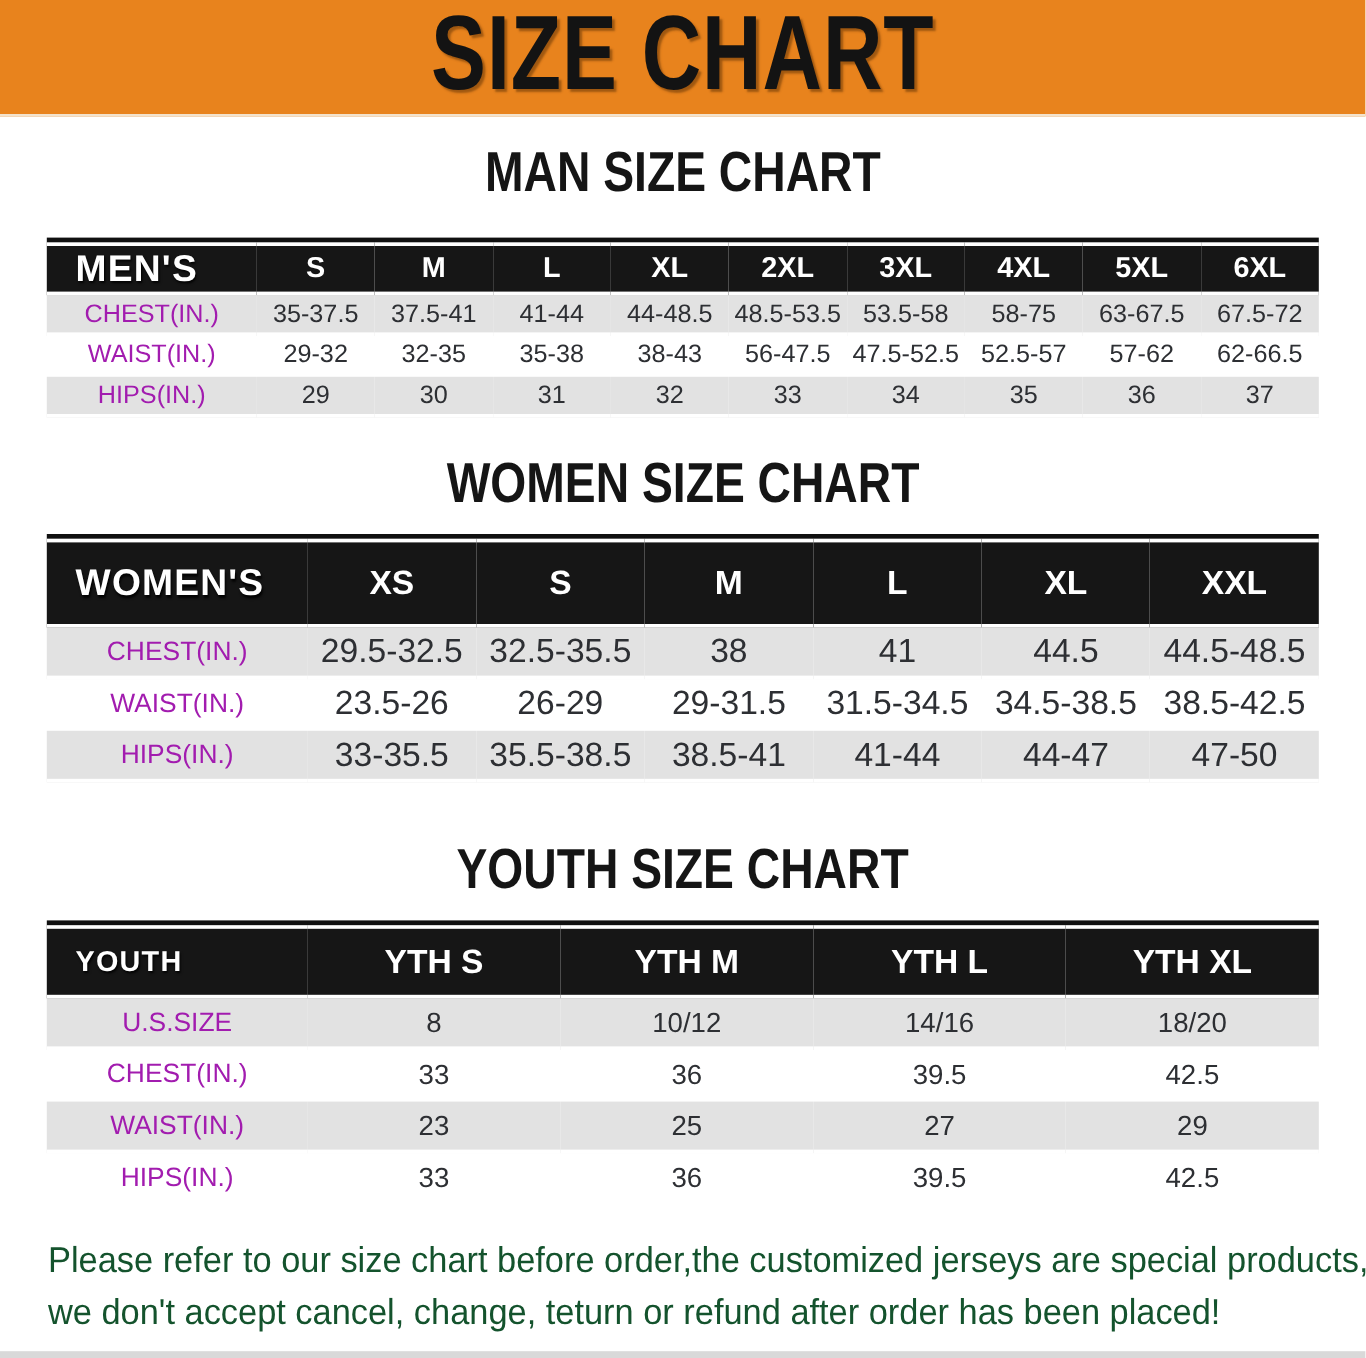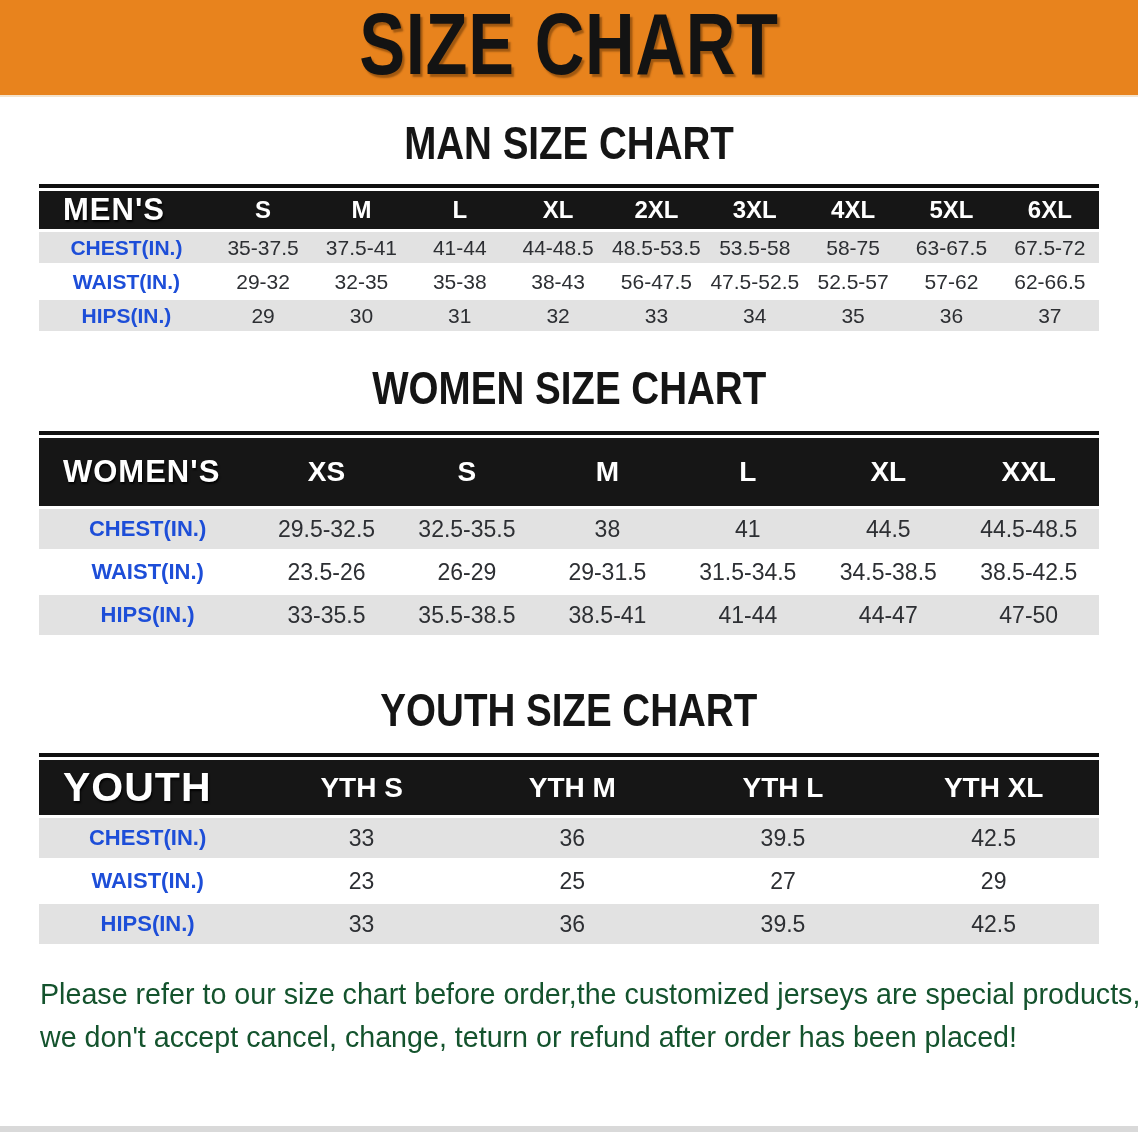--- a/index.html
+++ b/index.html
@@ -54,21 +54,21 @@
 
   
   table.size-table {
     width: 1060px;
     margin: 0 auto;
     border-collapse: separate;
     border-spacing: 0;
     table-layout: fixed;
     border-top: 4px solid #101010;
   }
-  #table-man   { margin-top: 18px; }
+  #table-man   { margin-top: 32px; }
   #table-women { margin-top: 20px; }
   #table-youth { margin-top: 20px; }
 
   table.size-table thead th {
     background: #161616;
     color: #ffffff;
     text-align: center;
     font-weight: 600;
     border-top: 3px solid #ffffff;
     border-bottom: 3px solid #ffffff;
@@ -80,41 +80,41 @@
     letter-spacing: 1px;
     text-shadow: 1px 2px 2px rgba(0,0,0,0.9);
   }
   table.size-table tbody td {
     text-align: center;
     color: #2d2f33;
     border-bottom: 3px solid #ffffff;
     font-weight: 400;
   }
   table.size-table tbody td.rowlabel {
-    color: #1d4ed8;
-    font-weight: 700;
+    color: #a21caf;
+    font-weight: 400;
   }
   table.size-table tbody tr:nth-child(odd) td { background: #e2e2e2; }
   table.size-table tbody tr:nth-child(even) td { background: #ffffff; }
 
   
   #table-man thead th { height: 44px; font-size: 24px; }
   #table-man thead th.corner { font-size: 31px; width: 16.5%; }
   #table-man tbody td { height: 34px; font-size: 21px; }
   #table-man tbody td.rowlabel { font-size: 21px; }
 
   
   #table-women thead th { height: 74px; font-size: 28px; }
   #table-women thead th.corner { font-size: 31px; width: 20.5%; }
-  #table-women tbody td { height: 43px; font-size: 23px; }
+  #table-women tbody td { height: 43px; font-size: 28px; }
   #table-women tbody td.rowlabel { font-size: 22px; }
 
   
   #table-youth thead th { height: 61px; font-size: 28px; }
-  #table-youth thead th.corner { font-size: 41px; width: 20.5%; margin-top: 24px; }
+  #table-youth thead th.corner { font-size: 24px; width: 20.5%; margin-top: 24px; }
   #table-youth tbody td { height: 43px; font-size: 23px; }
   #table-youth tbody td.rowlabel { font-size: 22px; }
 
   
   .footer-note {
     margin: 26px 0 0 40px;
     color: #14532d;
     line-height: 1.42;
   }
   .footer-note .line {
@@ -253,20 +253,27 @@
       <tr>
         <th class="corner">YOUTH</th>
         <th>YTH S</th>
         <th>YTH M</th>
         <th>YTH L</th>
         <th>YTH XL</th>
       </tr>
     </thead>
     <tbody>
       <tr>
+        <td class="rowlabel">U.S.SIZE</td>
+        <td>8</td>
+        <td>10/12</td>
+        <td>14/16</td>
+        <td>18/20</td>
+      </tr>
+      <tr>
         <td class="rowlabel">CHEST(IN.)</td>
         <td>33</td>
         <td>36</td>
         <td>39.5</td>
         <td>42.5</td>
       </tr>
       <tr>
         <td class="rowlabel">WAIST(IN.)</td>
         <td>23</td>
         <td>25</td>

